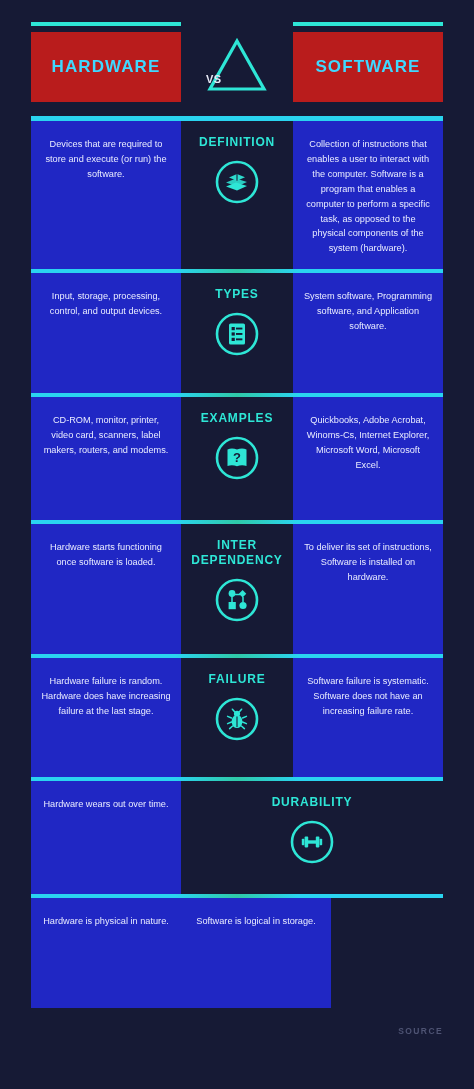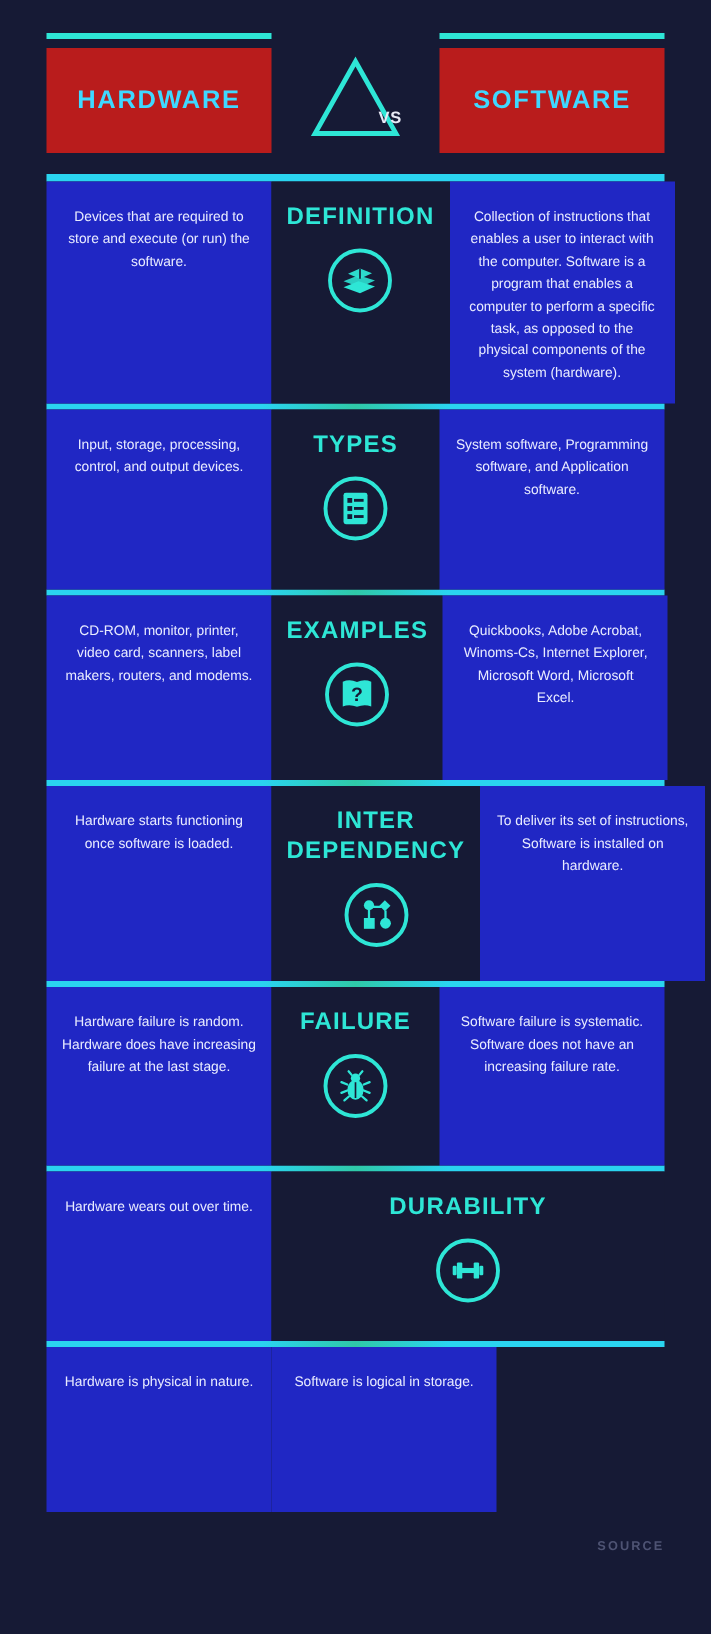--- a/index.html
+++ b/index.html
@@ -72,21 +72,21 @@
     margin-top: 14px;
   }
 
   .vs-wrap svg { display: block; }
 
   .vs-label {
     position: absolute;
     left: 0;
     right: 0;
     bottom: 8px;
-    text-align: right;
+    text-align: left;
     color: #e8eaf6;
     font-size: 11px;
     font-weight: bold;
     letter-spacing: 0.5px;
   }
 
   
   .divider {
     margin: 0 31px;
     height: 4px;
@@ -127,21 +127,21 @@
     flex: 1 1 auto;
     background: #161a35;
     display: flex;
     flex-direction: column;
     align-items: center;
     padding-top: 14px;
   }
 
   .cell-mid .label {
     color: #2ee6d6;
-    font-size: 16px;
+    font-size: 12px;
     font-weight: bold;
     letter-spacing: 0.8px;
     line-height: 1.25;
     text-align: center;
   }
 
   .icon-circle {
     margin-top: 9px;
     width: 46px;
     height: 46px;

